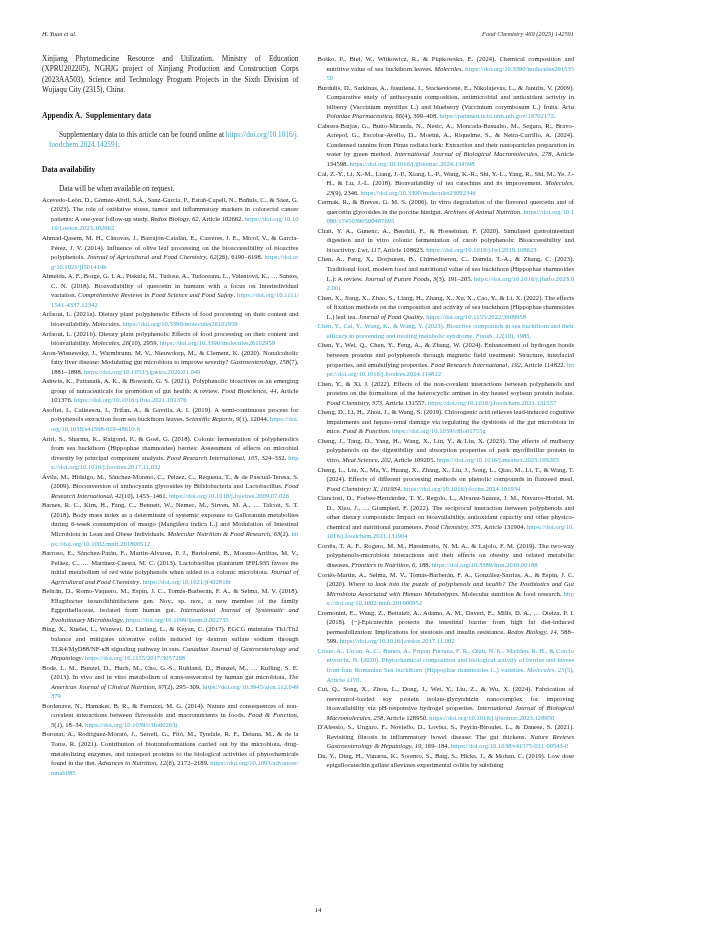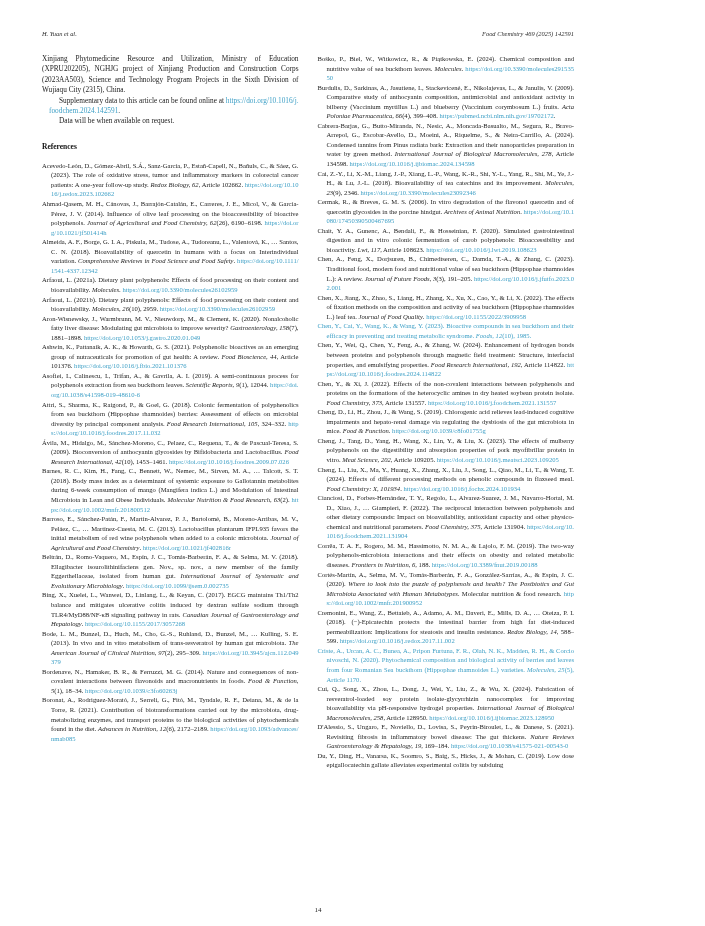--- a/index.html
+++ b/index.html
@@ -27,25 +27,26 @@
   <div class="running-header">
     <span>H. Yuan et al.</span>
     <span>Food Chemistry 469 (2025) 142591</span>
   </div>
 
   <div class="cols">
 
     <div class="col">
       <p class="body-par">Xinjiang Phytomedicine Resource and Utilization, Ministry of Education (XPRU202205), NGHJG project of Xinjiang Production and Construction Corps (2023AA503), Science and Technology Program Projects in the Sixth Division of Wujiaqu City (2315), China.</p>
 
+      <h2 class="sec">Appendix A.  Supplementary data</h2>
       <p class="body-par first-indent"><span class="seg-p">Supplementary data to this article can be found online at </span><span class="seg-l">https://doi.org/10.1016/j.foodchem.2024.142591</span><span class="seg-p">.</span></p>
 
+      <h2 class="sec">Data availability</h2>
       <p class="body-par first-indent">Data will be when available on request.</p>
 
-      <h2 class="sec">References</h2>
       <div class="refs">
           <div class="ref"><span class="seg-p">Acevedo-León, D., Gómez-Abril, S.Á., Sanz-García, P., Estañ-Capell, N., Bañuls, C., &amp; Sáez, G. (2023). The role of oxidative stress, tumor and inflammatory markers in colorectal cancer patients: A one-year follow-up study. </span><span class="seg-i">Redox Biology, 62</span><span class="seg-p">, Article 102662. </span><span class="seg-l">https://doi.org/10.1016/j.redox.2023.102662</span></div>
           <div class="ref"><span class="seg-p">Ahmad-Qasem, M. H., Cánovas, J., Barrajón-Catalán, E., Carreres, J. E., Micol, V., &amp; García-Pérez, J. V. (2014). Influence of olive leaf processing on the bioaccessibility of bioactive polyphenols. </span><span class="seg-i">Journal of Agricultural and Food Chemistry, 62</span><span class="seg-p">(26), 6190–6198. </span><span class="seg-l">https://doi.org/10.1021/jf501414h</span></div>
           <div class="ref"><span class="seg-p">Almeida, A. F., Borge, G. I. A., Piskula, M., Tudose, A., Tudoreanu, L., Valentová, K., … Santos, C. N. (2018). Bioavailability of quercetin in humans with a focus on Interindividual variation. </span><span class="seg-i">Comprehensive Reviews in Food Science and Food Safety</span><span class="seg-p">. </span><span class="seg-l">https://doi.org/10.1111/1541-4337.12342</span></div>
           <div class="ref"><span class="seg-p">Arfaoui, L. (2021a). Dietary plant polyphenols: Effects of food processing on their content and bioavailability. </span><span class="seg-i">Molecules</span><span class="seg-p">. </span><span class="seg-l">https://doi.org/10.3390/molecules26102959</span></div>
           <div class="ref"><span class="seg-p">Arfaoui, L. (2021b). Dietary plant polyphenols: Effects of food processing on their content and bioavailability. </span><span class="seg-i">Molecules, 26</span><span class="seg-p">(10), 2959. </span><span class="seg-l">https://doi.org/10.3390/molecules26102959</span></div>
           <div class="ref"><span class="seg-p">Aron-Wisnewsky, J., Warmbrunn, M. V., Nieuwdorp, M., &amp; Clement, K. (2020). Nonalcoholic fatty liver disease: Modulating gut microbiota to improve severity? </span><span class="seg-i">Gastroenterology, 158</span><span class="seg-p">(7), 1881–1898. </span><span class="seg-l">https://doi.org/10.1053/j.gastro.2020.01.049</span></div>
           <div class="ref"><span class="seg-p">Ashwin, K., Pattanaik, A. K., &amp; Howarth, G. S. (2021). Polyphenolic bioactives as an emerging group of nutraceuticals for promotion of gut health: A review. </span><span class="seg-i">Food Bioscience, 44</span><span class="seg-p">, Article 101376. </span><span class="seg-l">https://doi.org/10.1016/j.fbio.2021.101376</span></div>
           <div class="ref"><span class="seg-p">Asofiei, I., Calinescu, I., Trifan, A., &amp; Gavrila, A. I. (2019). A semi-continuous process for polyphenols extraction from sea buckthorn leaves. </span><span class="seg-i">Scientific Reports, 9</span><span class="seg-p">(1), 12044. </span><span class="seg-l">https://doi.org/10.1038/s41598-019-48610-6</span></div>
           <div class="ref"><span class="seg-p">Attri, S., Sharma, K., Raigond, P., &amp; Goel, G. (2018). Colonic fermentation of polyphenolics from sea buckthorn (Hippophae rhamnoides) berries: Assessment of effects on microbial diversity by principal component analysis. </span><span class="seg-i">Food Research International, 105</span><span class="seg-p">, 324–332. </span><span class="seg-l">https://doi.org/10.1016/j.foodres.2017.11.032</span></div>

